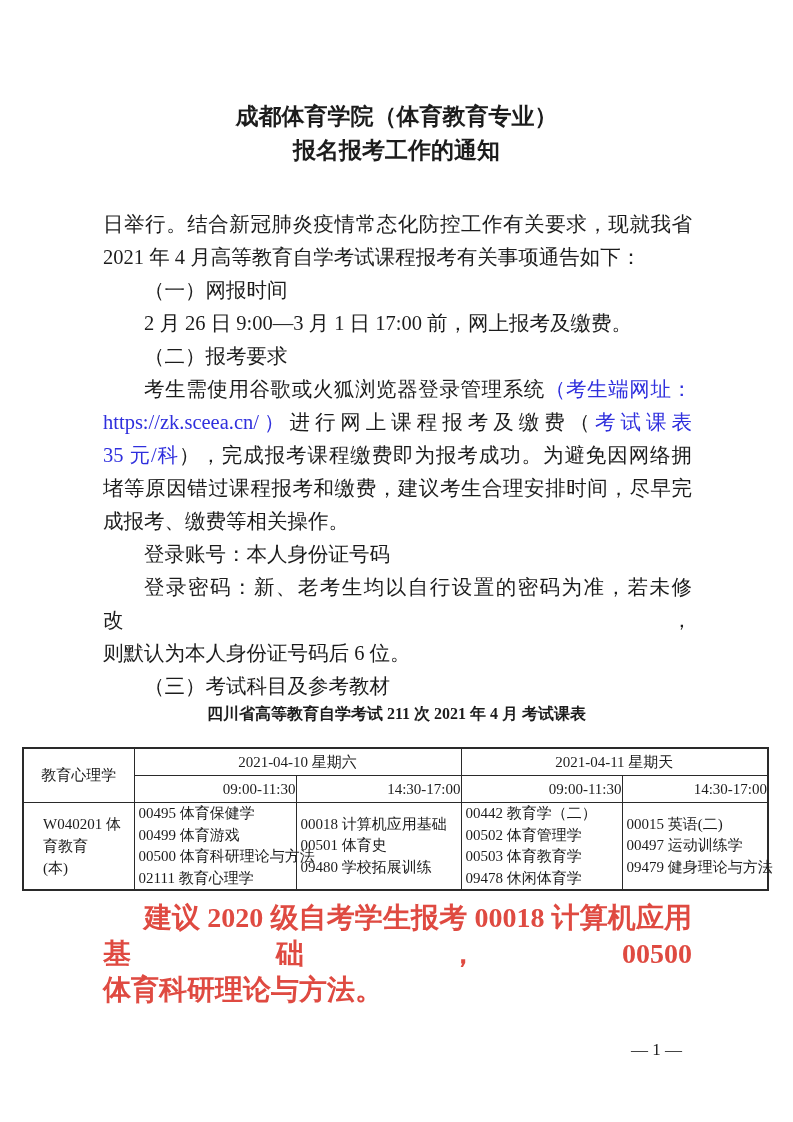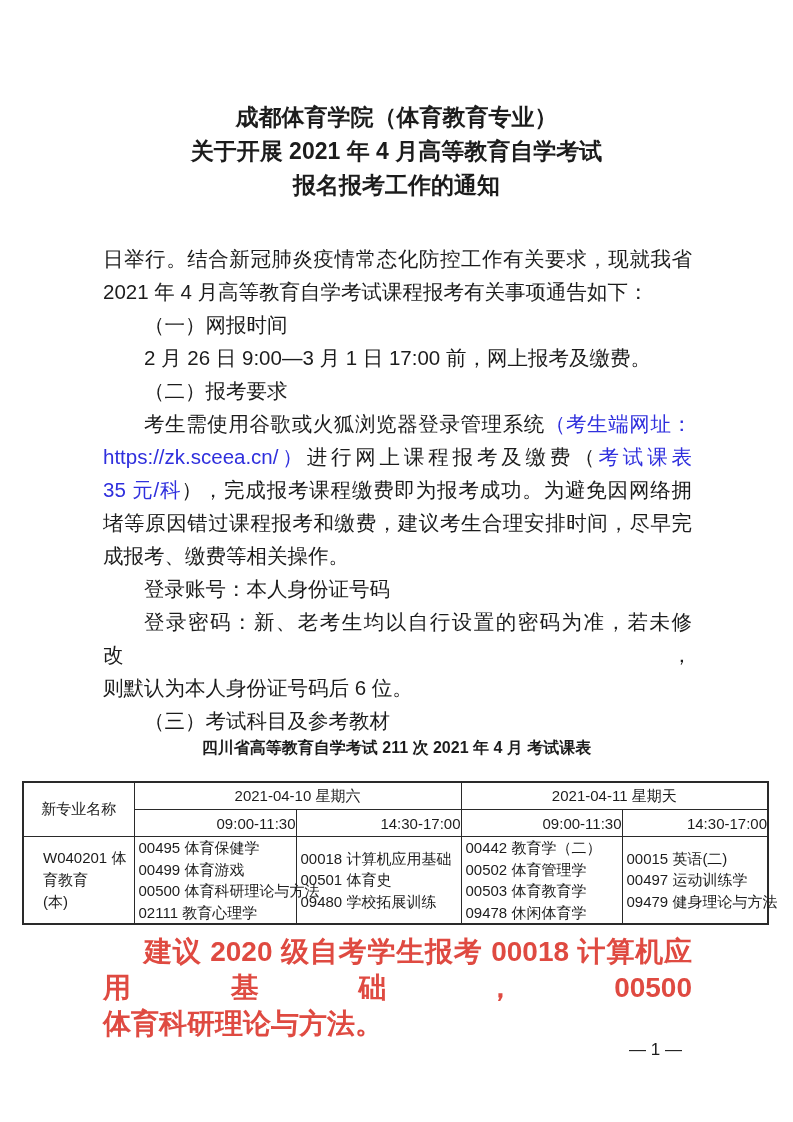--- a/index.html
+++ b/index.html
@@ -1,20 +1,20 @@
 <!DOCTYPE html>
 <html style="--link-blue: #2f2fdd; --note-red: #df4a41;"><head>
 <meta charset="utf-8">
 <style>
   html,body { margin:0; padding:0; background:#ffffff; }
   .page {
     position:relative;
     width:793px; height:1122px;
     background:#ffffff;
-    font-family:Liberation Sans, sans-serif;
+    font-family:Liberation Serif, serif;
     color:#1c1c1c;
     overflow:hidden;
   }
   
   .title {
     margin:100px 0 0 0;
     text-align:center;
     font-size:23px;
     font-weight:bold;
     line-height:34px;
@@ -73,21 +73,20 @@
     color:#1c1c1c;
   }
 </style>
 </head>
 <body>
 
 <div class="page">
 
   <h1 class="title" id="title">
       <div>成都体育学院（体育教育专业）</div>
-      <div>关于开展 2021 年 4 月高等教育自学考试</div>
       <div>报名报考工作的通知</div>
     </h1>
 
   <div class="body-text" id="body">
       <div class="line fill"><span>日举行。结合新冠肺炎疫情常态化防控工作有关要求，现就我省</span></div>
       <div class="line"><span>2021 年 4 月高等教育自学考试课程报考有关事项通告如下：</span></div>
       <div class="line indent"><span>（一）网报时间</span></div>
       <div class="line indent"><span>2 月 26 日 9:00—3 月 1 日 17:00 前，网上报考及缴费。</span></div>
       <div class="line indent"><span>（二）报考要求</span></div>
       <div class="line indent fill"><span>考生需使用谷歌或火狐浏览器登录管理系统</span><span class="blue">（考生端网址：</span></div>
@@ -106,21 +105,21 @@
   <table class="schedule">
     <colgroup>
       <col style="width:111px">
         <col style="width:162px">
         <col style="width:165px">
         <col style="width:161px">
         <col style="width:146px">
     </colgroup>
     <thead>
       <tr class="r-date">
-        <th rowspan="2">新专业名称</th>
+        <th rowspan="2">教育心理学</th>
         <th colspan="2">2021-04-10  星期六</th>
         <th colspan="2">2021-04-11  星期天</th>
       </tr>
       <tr class="r-time">
         <th>09:00-11:30</th>
         <th>14:30-17:00</th>
         <th>09:00-11:30</th>
         <th>14:30-17:00</th>
       </tr>
     </thead>

